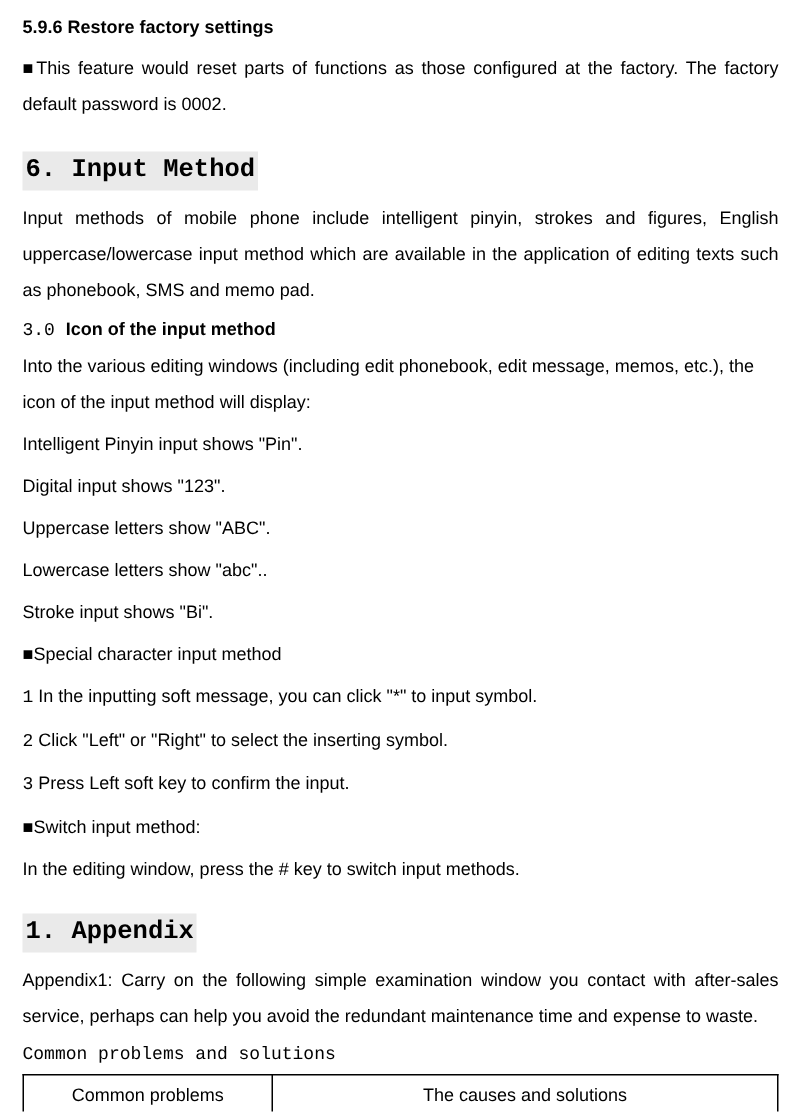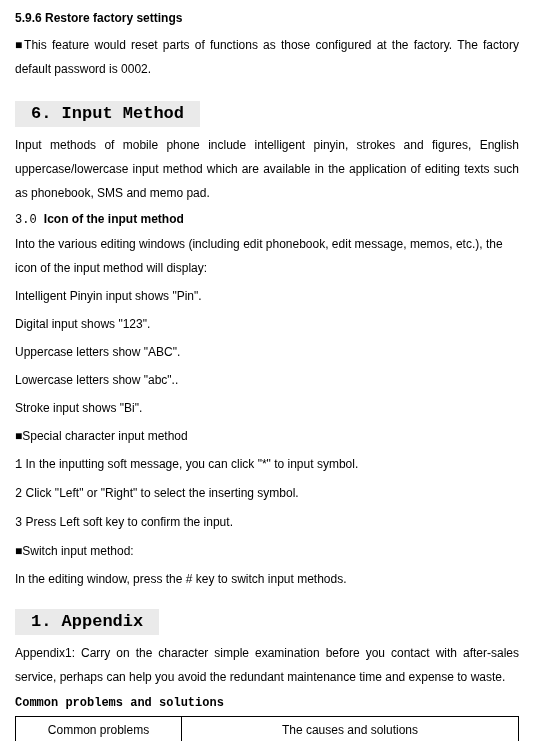--- a/index.html
+++ b/index.html
@@ -26,35 +26,35 @@
   .para-tight {
     margin-bottom: 4px;
     line-height: 2.0;
   }
   .h-main {
     font-family: "Courier New", monospace;
     font-size: 17px;
     font-weight: bold;
     background: #eaeaea;
     display: inline-block;
-    padding: 1px 16px;
+    padding: 1px 2px;
     margin-top: 14px;
     margin-bottom: 6px;
   }
   .h-sub {
     font-size: 12px;
     margin-top: 4px;
     margin-bottom: 4px;
   }
   .h-sub .mono { font-family: "Courier New", monospace; }
   .h-sub .bold { font-weight: bold; text-align: right; }
   .h-table {
     font-family: "Courier New", monospace;
     font-size: 12px;
-    font-weight: bold;
+    font-weight: normal;
     margin-top: 0;
     margin-bottom: 4px;
   }
   .sq { font-family: Arial, sans-serif; }
   table {
     border-collapse: collapse;
     width: 100%;
     margin-top: 2px;
   }
   td {
@@ -101,21 +101,21 @@
 <div class="para-tight">
   <span style="font-family:'Courier New',monospace">3</span><span> Press Left soft key to confirm the input.</span>
 </div>
 
 <div class="para-tight">
   <span class="sq">■</span><span>Switch input method:</span>
 </div>
 <div class="para-tight">In the editing window, press the # key to switch input methods.</div>
 
 <div class="h-main">1. Appendix</div>
-<div class="para justify">Appendix1: Carry on the character simple examination before you contact with after-sales service, perhaps can help you avoid the redundant maintenance time and expense to waste.</div>
+<div class="para justify">Appendix1: Carry on the following simple examination window you contact with after-sales service, perhaps can help you avoid the redundant maintenance time and expense to waste.</div>
 
 <div class="h-table">Common problems and solutions</div>
 <table>
   <tbody>
       <tr>
     <td class="left">Common problems</td>
     <td>The causes and solutions</td>
   </tr>
 </tbody>
   </table>

